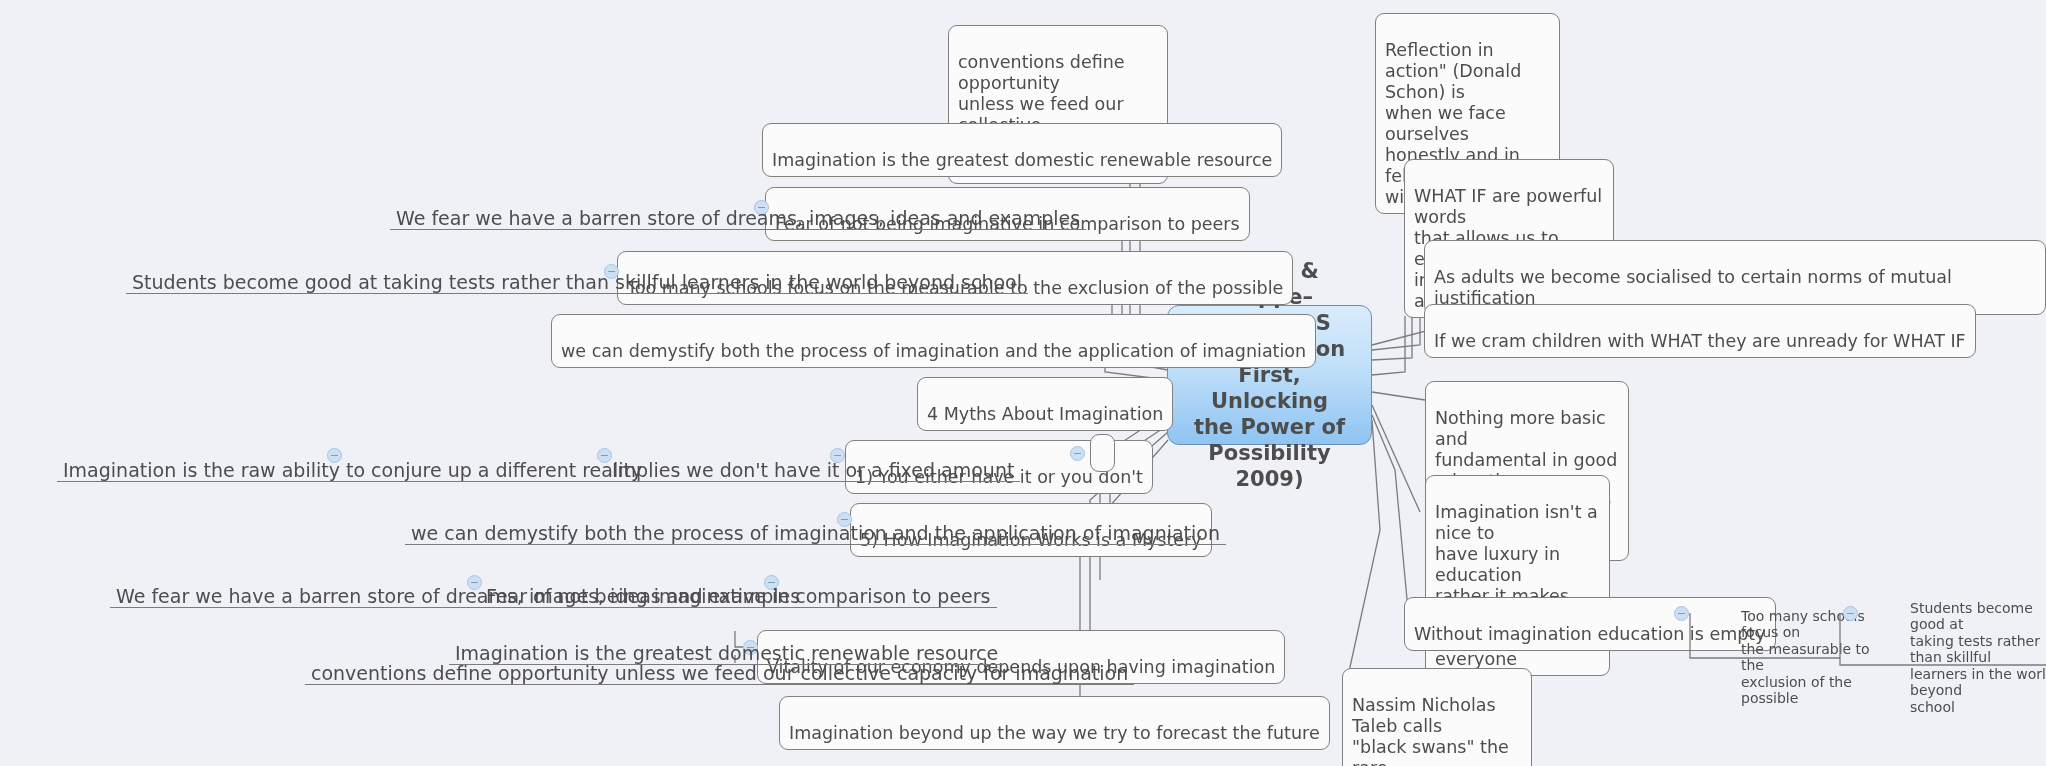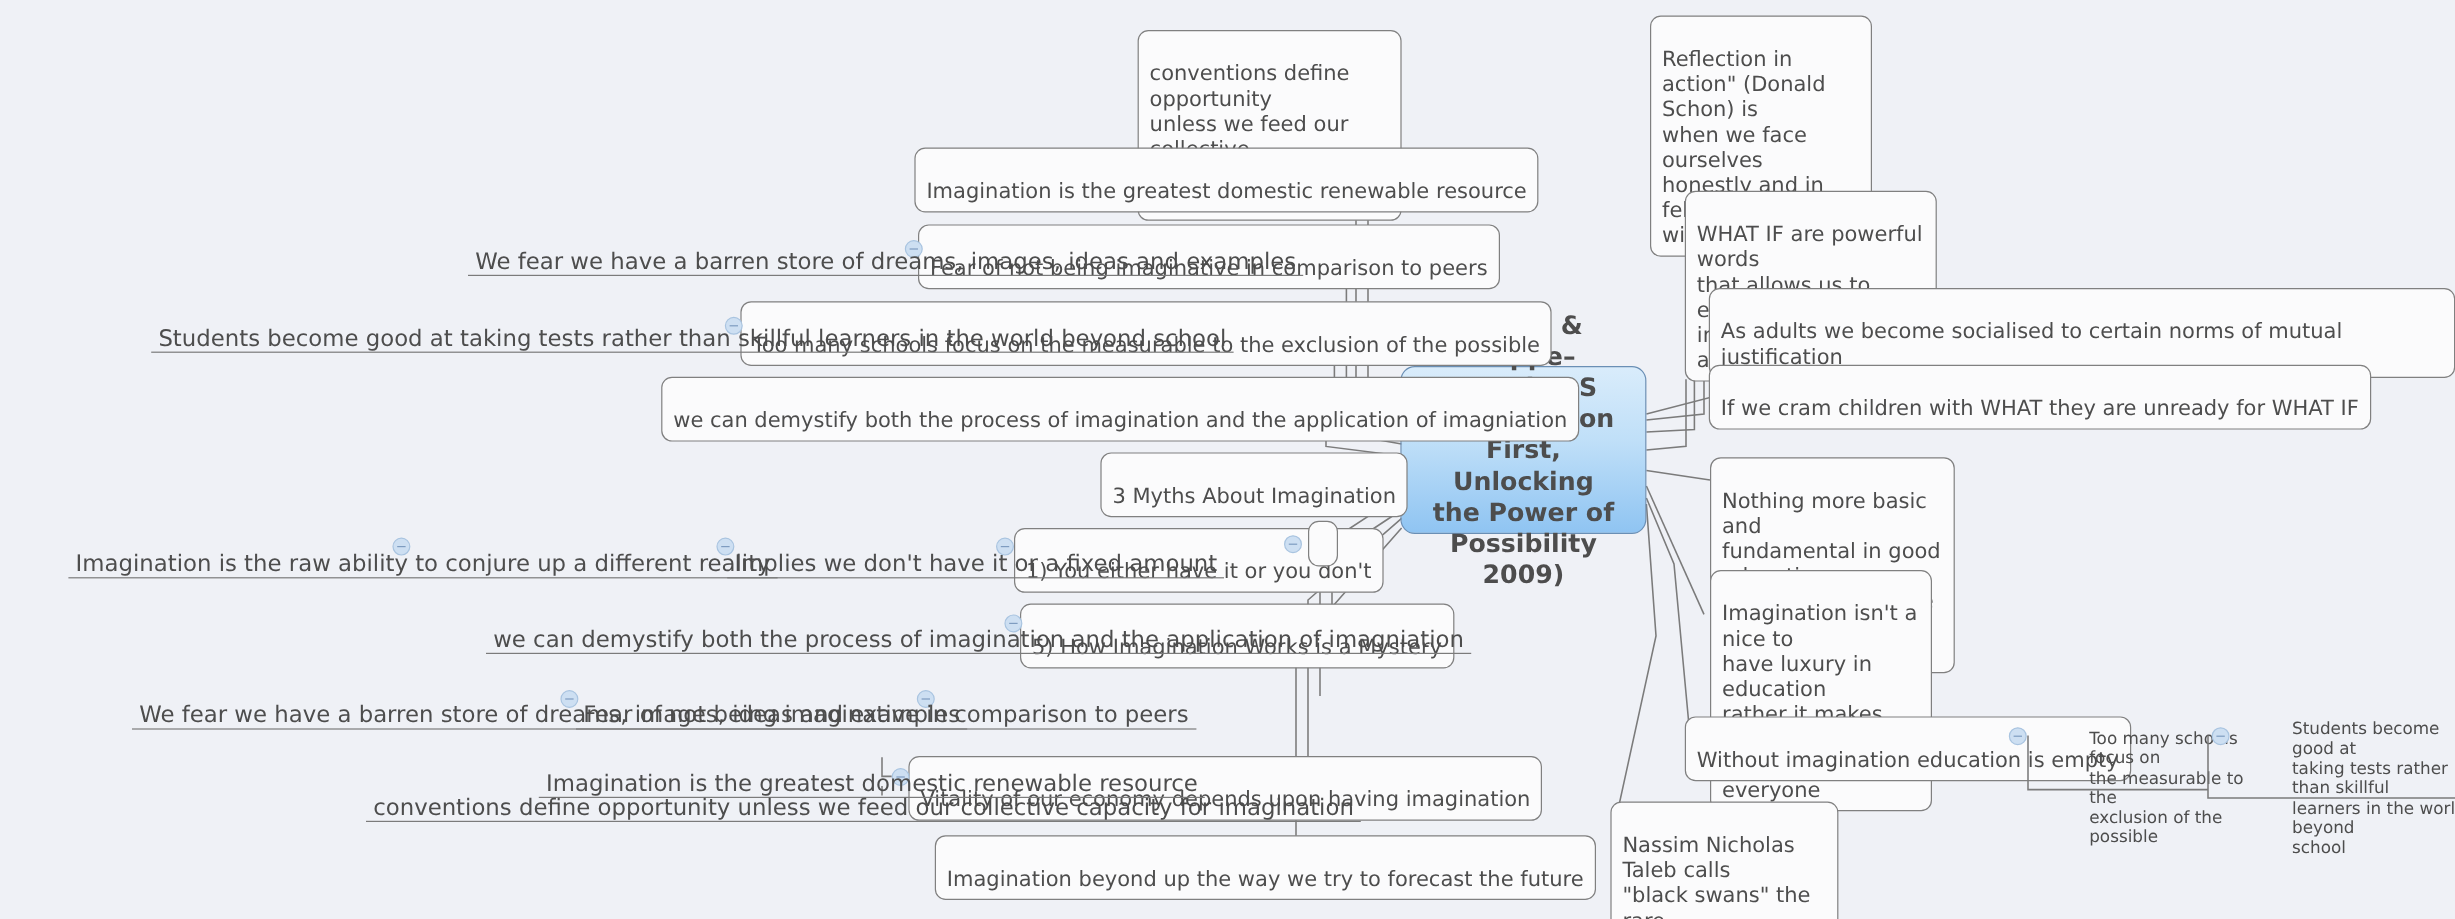--- a/index.html
+++ b/index.html
@@ -165,21 +165,21 @@
   <div class="toggle" style="left:604px; top:264px;"></div>
   <div class="node plain" style="left:126px; top:256px;">
     <span>Students become good at taking tests rather than skillful learners in the world beyond school</span>
   </div>
 
   <div class="node" style="left:551px; top:314px;">
     <span>we can demystify both the process of imagination and the application of imagniation</span>
   </div>
 
   <div class="node" style="left:917px; top:377px;">
-    <span>3 Myths About Imagination</span>
+    <span>4 Myths About Imagination</span>
   </div>
 
   <div class="node" style="left:845px; top:440px;">
     <span>1) You either have it or you don't</span>
   </div>
   <div class="toggle" style="left:1070px; top:446px;"></div>
   <div class="empty-node" style="left:1090px; top:434px; width:25px; height:38px;"></div>
 
   <div class="toggle" style="left:830px; top:448px;"></div>
   <div class="node plain" style="left:606px; top:444px;">

